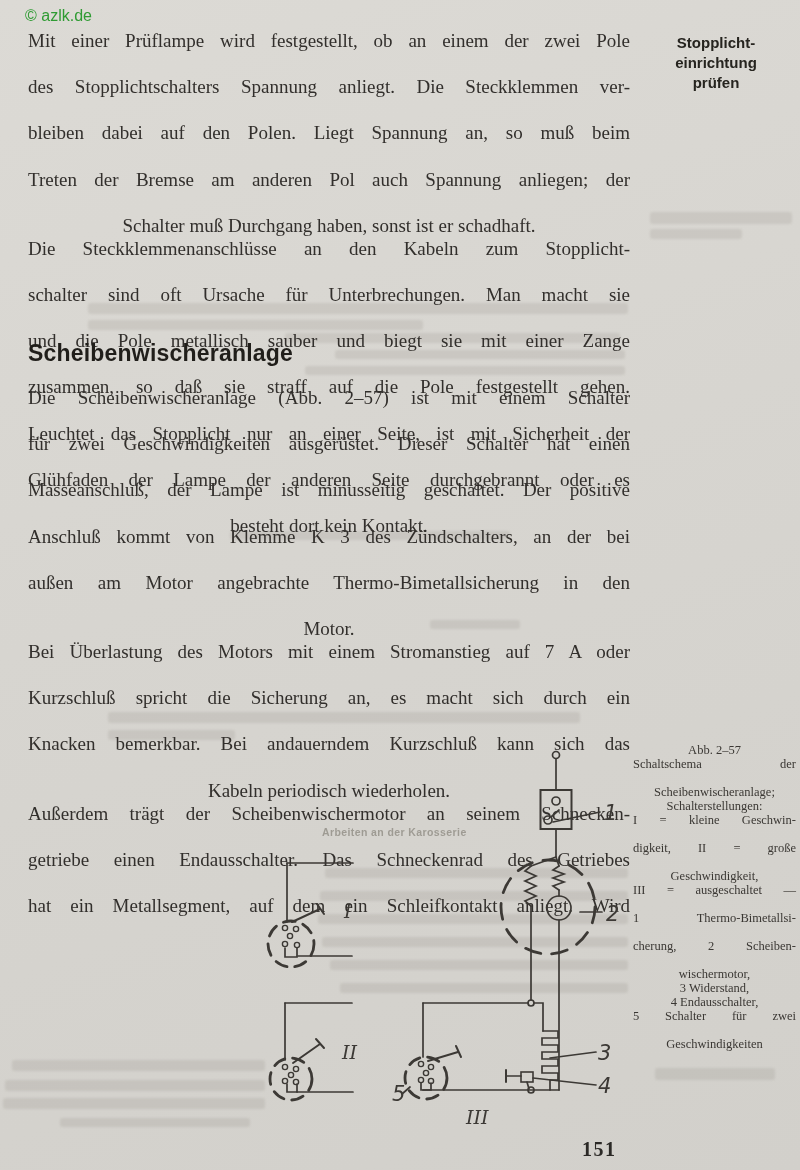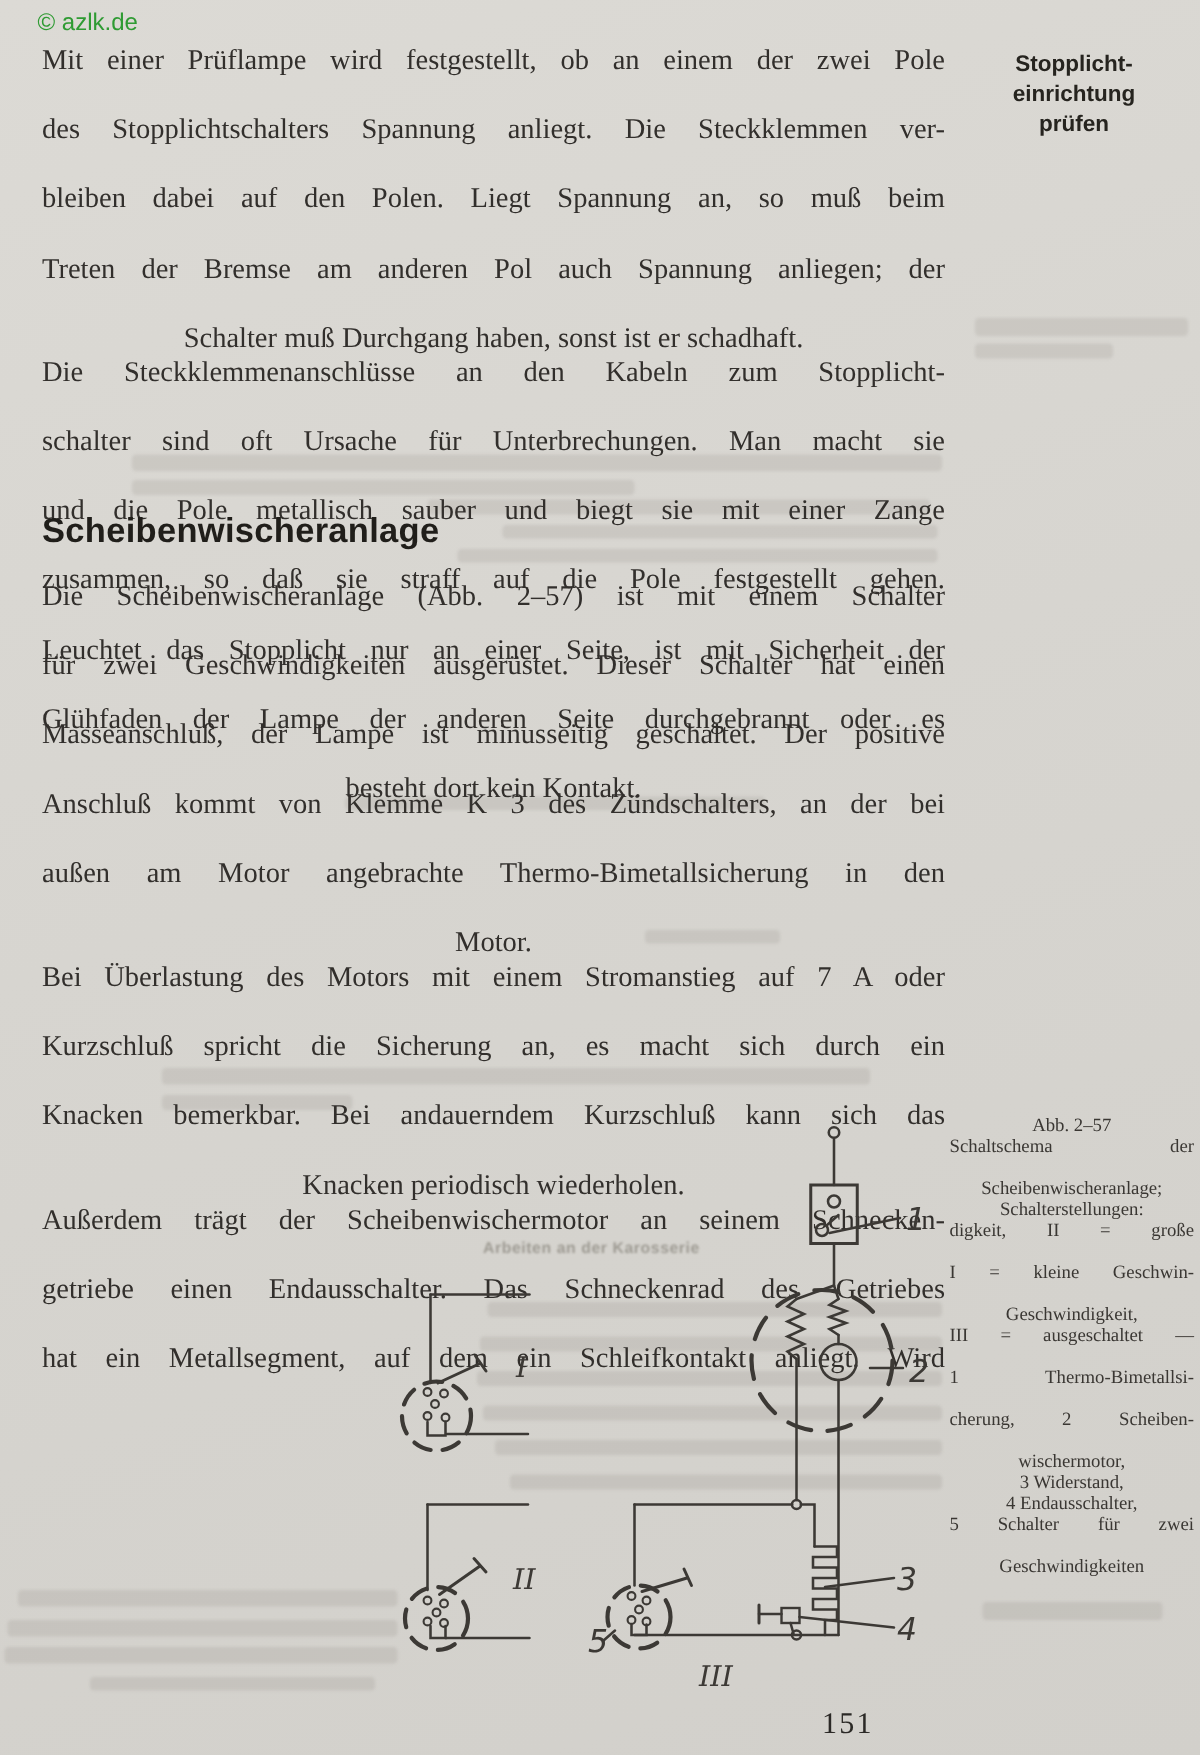--- a/index.html
+++ b/index.html
@@ -38,22 +38,22 @@
     position:absolute;left:28px;top:340px;
     font-family:"Liberation Sans","DejaVu Sans",sans-serif;
     font-weight:bold;font-size:23px;color:#201e1a;
     letter-spacing:.2px;
   }
   .figure-caption{
     position:absolute;left:633px;top:743px;width:163px;
     font-size:12.5px;line-height:14px;color:#3a3733;
   }
   .page-number{
-    position:absolute;left:548px;top:1138px;
-    font-weight:normal;font-size:20px;letter-spacing:1.5px;color:#2b2926;
+    position:absolute;left:582px;top:1138px;
+    font-weight:bold;font-size:20px;letter-spacing:1.5px;color:#2b2926;
   }
   .diagram{
     position:absolute;left:0;top:0;
   }
   .diagram *{vector-effect:none;}
   .dlabel{
     font-family:"DejaVu Sans",sans-serif;
     font-style:italic;font-size:21px;fill:#3c3935;
   }
   .rlabel{
@@ -136,36 +136,36 @@
         <div class="tline">für zwei Geschwindigkeiten ausgerüstet. Dieser Schalter hat einen</div>
         <div class="tline">Masseanschluß, der Lampe ist minusseitig geschaltet. Der positive</div>
         <div class="tline">Anschluß kommt von Klemme K 3 des Zündschalters, an der bei</div>
         <div class="tline">außen am Motor angebrachte Thermo-Bimetallsicherung in den</div>
         <div class="tline plain">Motor.</div>
       </div>
     <div>
         <div class="tline">Bei Überlastung des Motors mit einem Stromanstieg auf 7 A oder</div>
         <div class="tline">Kurzschluß spricht die Sicherung an, es macht sich durch ein</div>
         <div class="tline">Knacken bemerkbar. Bei andauerndem Kurzschluß kann sich das</div>
-        <div class="tline plain">Knacken periodisch wiederholen.</div>
+        <div class="tline plain">Kabeln periodisch wiederholen.</div>
       </div>
     <div>
         <div class="tline">Außerdem trägt der Scheibenwischermotor an seinem Schnecken-</div>
         <div class="tline">getriebe einen Endausschalter. Das Schneckenrad des Getriebes</div>
         <div class="tline">hat ein Metallsegment, auf dem ein Schleifkontakt anliegt. Wird</div>
       </div>
   </div>
 
   <div class="figure-caption">
       <div class="tline plain">Abb. 2–57</div>
       <div class="tline">Schaltschema der</div>
       <div class="tline plain">Scheibenwischeranlage;</div>
       <div class="tline plain">Schalterstellungen:</div>
+      <div class="tline">I = kleine Geschwin-</div>
       <div class="tline">digkeit, II = große</div>
-      <div class="tline">I = kleine Geschwin-</div>
       <div class="tline plain">Geschwindigkeit,</div>
       <div class="tline">III = ausgeschaltet —</div>
       <div class="tline">1 Thermo-Bimetallsi-</div>
       <div class="tline">cherung, 2 Scheiben-</div>
       <div class="tline plain">wischermotor,</div>
       <div class="tline plain">3 Widerstand,</div>
       <div class="tline plain">4 Endausschalter,</div>
       <div class="tline">5 Schalter für zwei</div>
       <div class="tline plain">Geschwindigkeiten</div>
     </div>

